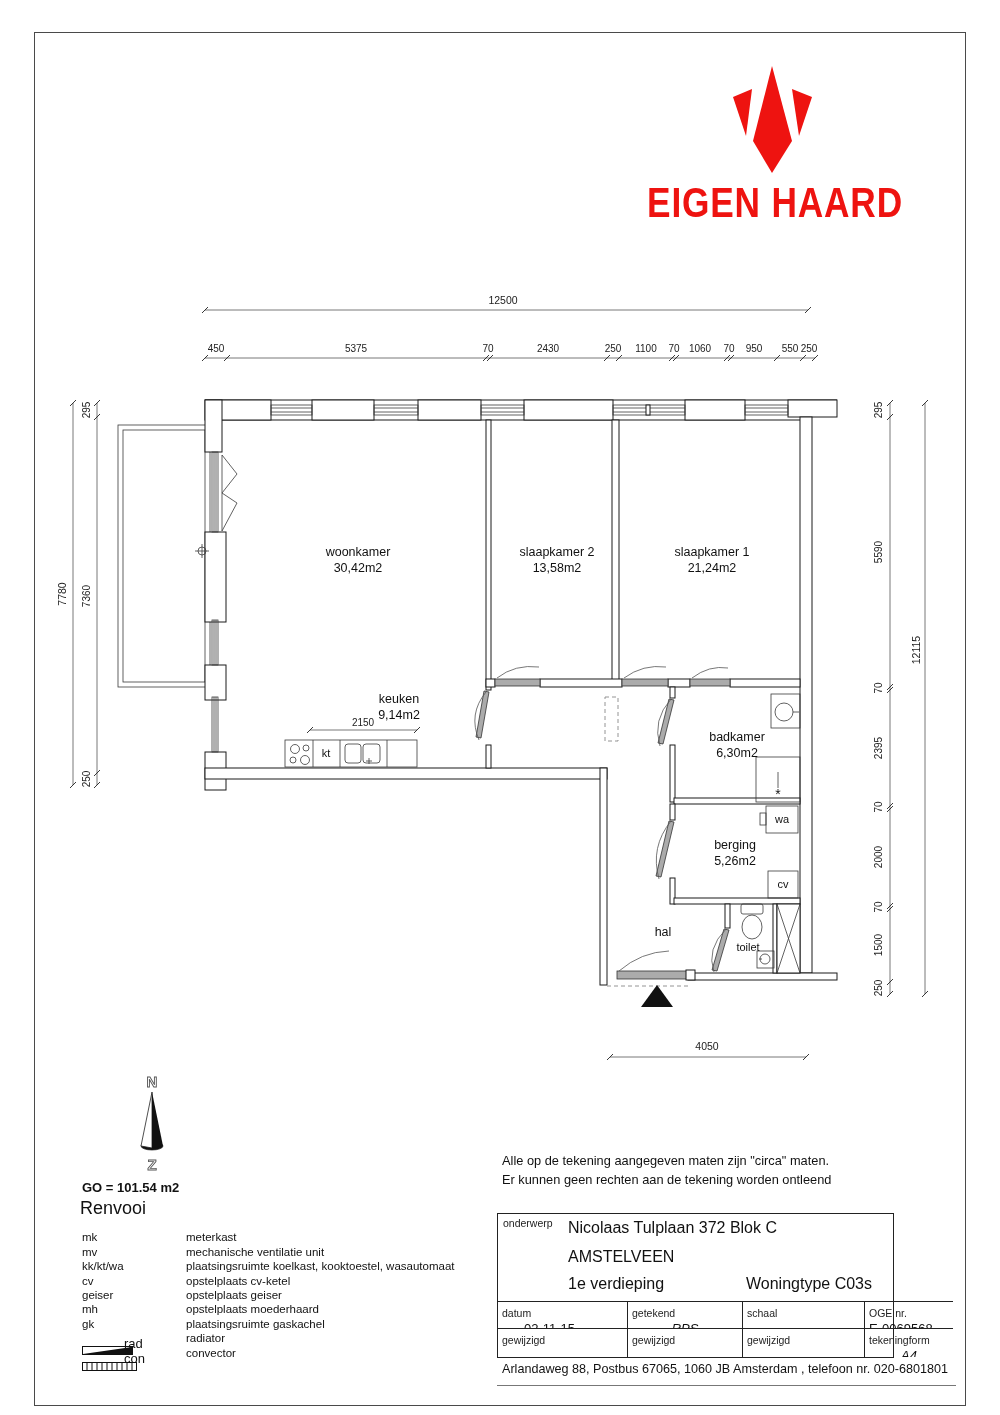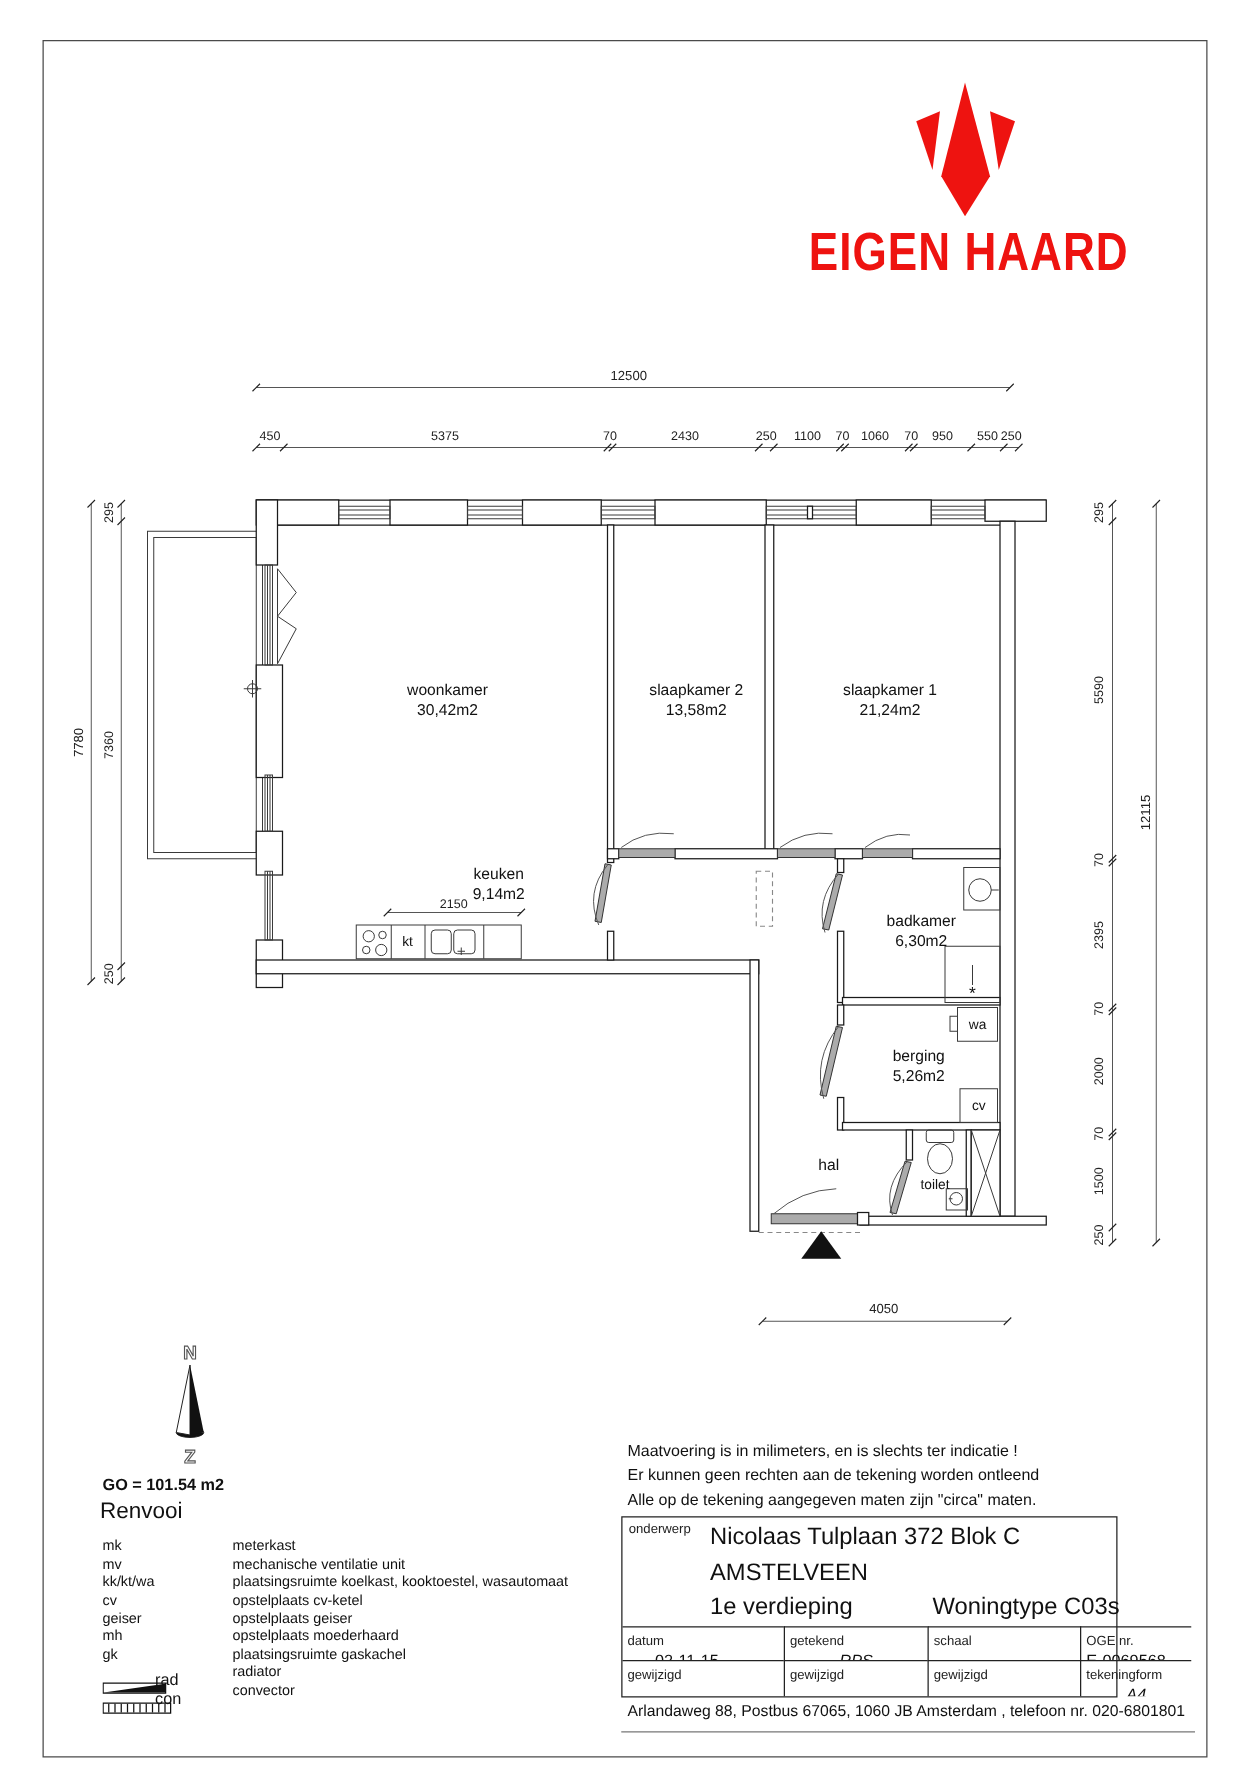--- a/index.html
+++ b/index.html
@@ -27,21 +27,21 @@
   .legend{position:absolute;left:82px;top:1229px;font-size:11.5px;}
   .lrow{height:14.4px;display:flex;align-items:flex-end;gap:14px;}
   .labbr{width:90px;position:relative;}
   .symlbl{position:absolute;top:-8px;left:42px;font-size:13px;}
   .radsvg,.consvg{position:absolute;top:1px;left:0;}
   .notes{position:absolute;left:502px;top:1151px;font-size:12.8px;line-height:19.4px;}
   .tblock{position:absolute;left:497px;top:1213px;width:397px;height:145px;border:1.5px solid #222;}
   .tb-top{position:relative;height:87px;width:100%;}
   .tb-lab{font-size:10.5px;color:#222;}
   .onder{position:absolute;left:5px;top:3px;}
-  .tb-big{position:absolute;font-size:19px;white-space:nowrap;}
+  .tb-big{position:absolute;font-size:16px;white-space:nowrap;}
   .tb-l1{left:70px;top:5px;}
   .tb-l2{left:70px;top:34px;text-align:right;}
   .tb-l3a{left:70px;top:61px;}
   .tb-l3b{left:248px;top:61px;}
   .tb-grid{display:grid;grid-template-columns:129px 115px 122px 89px;grid-template-rows:27px 29px;}
   .cell{border-top:1px solid #222;border-left:1px solid #222;position:relative;padding:1px 4px;overflow:hidden;}
   .cell.first{border-left:none;}
   .tb-val{font-size:13px;}
   .v-ind{margin-left:22px;}
   .v-cen{text-align:center;font-style:italic;}
@@ -356,23 +356,22 @@
         <rect x="0.5" y="2.5" width="54" height="8" fill="#fff" stroke="#111"></rect>
         <path d="M5,3V10 M10,3V10 M15,3V10 M20,3V10 M25,3V10 M30,3V10 M35,3V10 M40,3V10 M45,3V10 M50,3V10" stroke="#111" stroke-width="1" fill="none"></path>
       </svg>
       <span class="symlbl">con</span>
     </span>
     <span class="ldesc">convector</span>
   </div>
 </div>
 
 <div class="notes">
-  <div>Maatvoering is in milimeters, en is slechts ter indicatie !</div>
+  <div>Alle op de tekening aangegeven maten zijn "circa" maten.</div>
   <div>Er kunnen geen rechten aan de tekening worden ontleend</div>
-  <div>Alle op de tekening aangegeven maten zijn "circa" maten.</div>
 </div>
 
 <div class="tblock">
   <div class="tb-top">
     <span class="tb-lab onder">onderwerp</span>
     <div class="tb-big tb-l1">Nicolaas Tulplaan 372 Blok C</div>
     <div class="tb-big tb-l2">AMSTELVEEN</div>
     <div class="tb-big tb-l3a">1e verdieping</div>
     <div class="tb-big tb-l3b">Woningtype C03s</div>
   </div>

